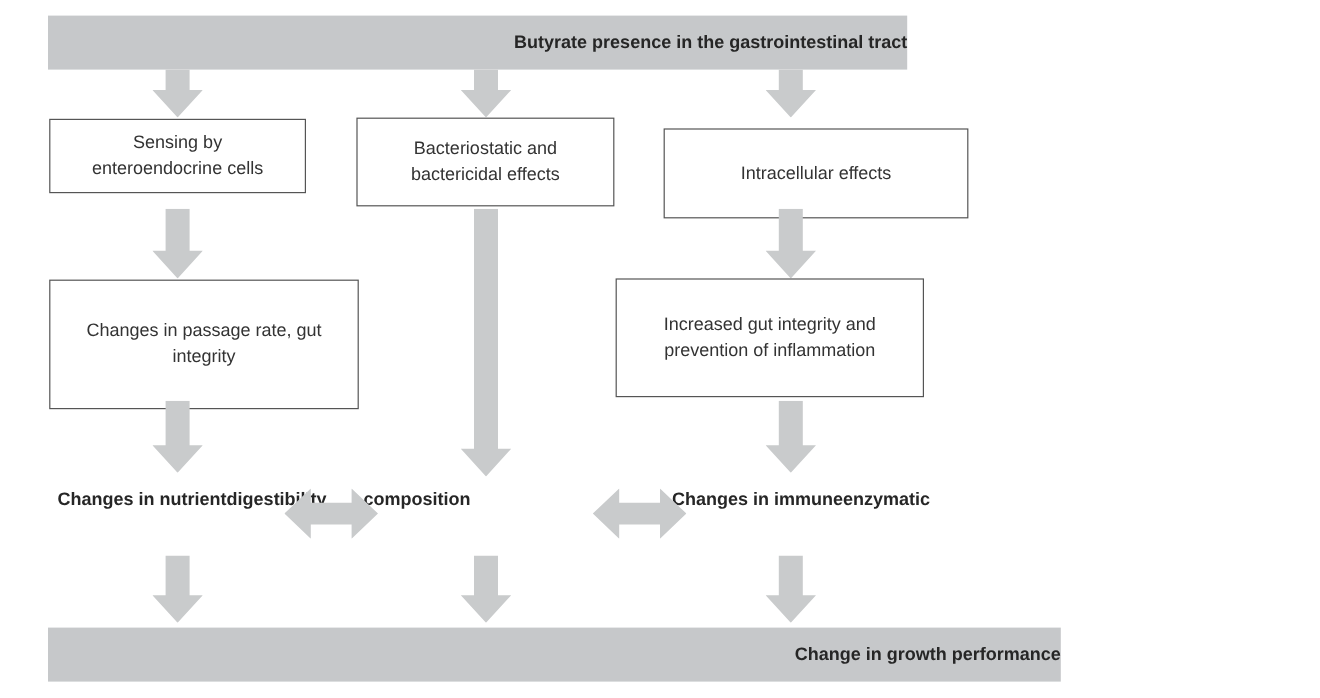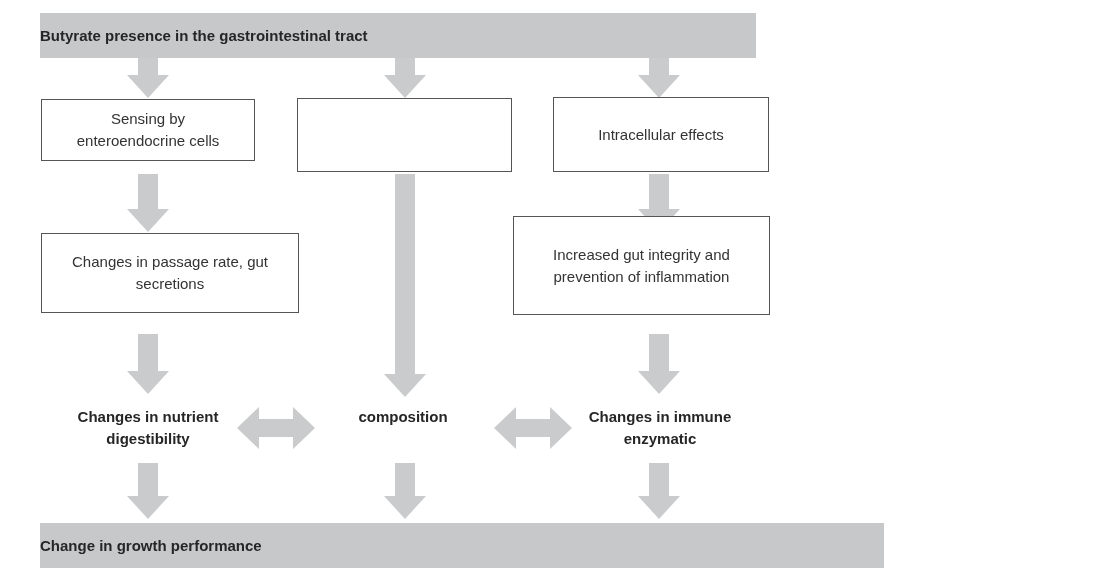--- a/index.html
+++ b/index.html
@@ -14,35 +14,35 @@
     position:relative;
     width:1100px;height:582px;
     background:#ffffff;
     font-family:"Liberation Sans", sans-serif;
     color:var(--box-text);
     overflow:hidden;
   }
   .banner{
     position:absolute;
     background:var(--banner);
-    display:flex;align-items:center;justify-content:flex-start;
+    display:flex;align-items:center;justify-content:flex-end;
     font-weight:bold;font-size:15px;color:var(--text-dark);
   }
   .wbox{
     position:absolute;
     background:#ffffff;
     border:1px solid var(--box-border);
     display:flex;flex-direction:column;align-items:center;justify-content:center;
     font-size:15px;line-height:22px;color:var(--box-text);
     text-align:center;
     box-sizing:border-box;
   }
   .freelabel{
     position:absolute;
-    display:flex;flex-direction:column;align-items:center;justify-content:flex-start;
+    display:flex;align-items:center;justify-content:flex-start;
     font-size:15px;line-height:22px;font-weight:bold;color:var(--text-dark);
     text-align:center;
   }
   .line{white-space:nowrap;}
   .arrow{position:absolute;}
   .arrow svg{display:block;}
   .arrow polygon{fill:var(--arrow);}
 </style>
 </head>
 <body>
@@ -67,46 +67,48 @@
     <svg width="42" height="40" viewBox="0 0 42 40">
         <polygon points="11,0 31,0 31,17 42,17 21,40 0,17 11,17"></polygon>
       </svg>
   </div>
 
   <div class="wbox" style="left:41px;top:99px;width:214px;height:62px;">
     <div class="line">Sensing by</div>
     <div class="line">enteroendocrine cells</div>
   </div>
   <div class="wbox" style="left:297px;top:98px;width:215px;height:74px;">
+    <div class="line">Bacteriostatic and</div>
+    <div class="line">bactericidal effects</div>
   </div>
-  <div class="wbox" style="left:553px;top:97px;width:216px;height:75px;">
+  <div class="wbox" style="left:553px;top:107px;width:254px;height:75px;">
     <div class="line">Intracellular effects</div>
   </div>
 
   <div class="arrow" style="left:127px;top:174px;">
     <svg width="42" height="58" viewBox="0 0 42 58">
         <polygon points="11,0 31,0 31,35 42,35 21,58 0,35 11,35"></polygon>
       </svg>
   </div>
   <div class="arrow" style="left:384px;top:174px;">
     <svg width="42" height="223" viewBox="0 0 42 223">
         <polygon points="11,0 31,0 31,200 42,200 21,223 0,200 11,200"></polygon>
       </svg>
   </div>
   <div class="arrow" style="left:638px;top:174px;">
     <svg width="42" height="58" viewBox="0 0 42 58">
         <polygon points="11,0 31,0 31,35 42,35 21,58 0,35 11,35"></polygon>
       </svg>
   </div>
 
-  <div class="wbox" style="left:41px;top:233px;width:258px;height:80px;">
+  <div class="wbox" style="left:41px;top:233px;width:258px;height:108px;">
     <div class="line">Changes in passage rate, gut</div>
-    <div class="line">secretions</div>
+    <div class="line">integrity</div>
   </div>
-  <div class="wbox" style="left:513px;top:216px;width:257px;height:99px;">
+  <div class="wbox" style="left:513px;top:232px;width:257px;height:99px;">
     <div class="line">Increased gut integrity and</div>
     <div class="line">prevention of inflammation</div>
   </div>
 
   <div class="arrow" style="left:127px;top:334px;">
     <svg width="42" height="60" viewBox="0 0 42 60">
         <polygon points="11,0 31,0 31,37 42,37 21,60 0,37 11,37"></polygon>
       </svg>
   </div>
   <div class="arrow" style="left:638px;top:334px;">

